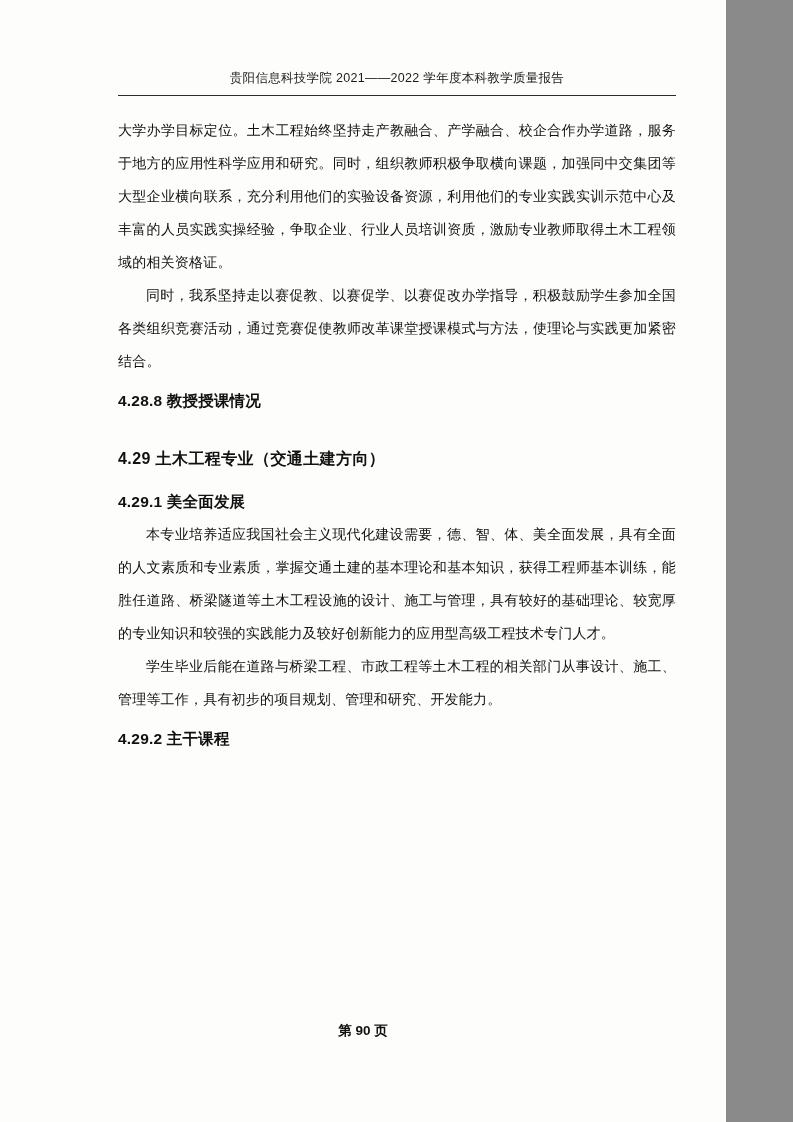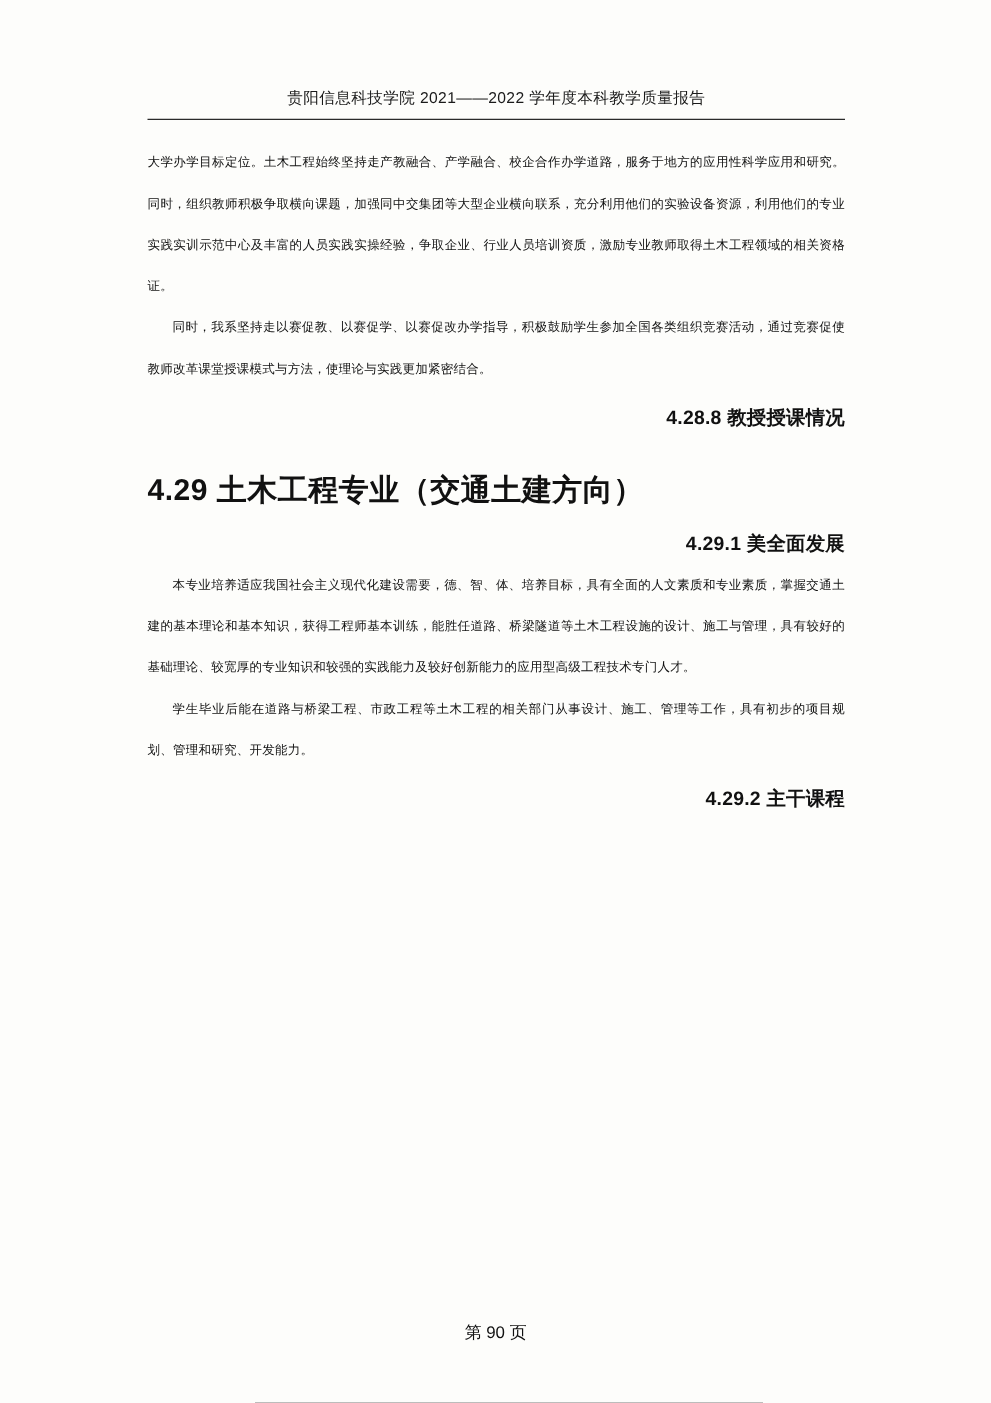--- a/index.html
+++ b/index.html
@@ -5,21 +5,21 @@
   html, body {
     margin: 0;
     padding: 0;
     background: #8a8a8a;
   }
   body {
     font-family: "Liberation Sans", sans-serif;
   }
   .page {
     position: relative;
-    width: 793px;
+    width: 726px;
     height: 1122px;
     background: #fdfdfb;
     overflow: hidden;
     box-sizing: border-box;
   }
   .page-inner {
     position: absolute;
     left: 118px;
     top: 70px;
     width: 558px;
@@ -32,77 +32,75 @@
     padding-bottom: 6px;
     white-space: nowrap;
   }
   .header-rule {
     border-bottom: 1.2px solid #2a2a2a;
     margin-top: 2px;
     margin-bottom: 18px;
   }
   p.body-text {
     margin: 0 0 0 0;
-    font-size: 10px;
+    font-size: 14px;
     line-height: 33px;
     color: #111;
     text-align: justify;
     text-justify: inter-ideograph;
     letter-spacing: 0.2px;
   }
   p.indent {
     text-indent: 2em;
   }
   h3.sub-heading {
     margin: 6px 0 0 0;
     font-size: 15.5px;
     line-height: 33px;
     font-weight: bold;
     color: #111;
     letter-spacing: 0.2px;
-    text-align: right;
   }
   h2.section-heading {
     margin: 22px 0 2px 0;
-    font-size: 24px;
+    font-size: 16px;
     line-height: 40px;
     font-weight: bold;
     color: #111;
     letter-spacing: 0.4px;
   }
   .footer {
     position: absolute;
     left: 0;
     right: 0;
     top: 1022px;
     text-align: center;
     font-size: 13.5px;
-    font-weight: normal;
+    font-weight: bold;
     color: #111;
-    margin-top: 35px;
   }
 </style>
 </head>
 <body>
 
 <div class="page">
   <div class="page-inner">
 
     <div class="header">贵阳信息科技学院 2021——2022 学年度本科教学质量报告</div>
     <div class="header-rule"></div>
 
     <p class="body-text">大学办学目标定位。土木工程始终坚持走产教融合、产学融合、校企合作办学道路，服务于地方的应用性科学应用和研究。同时，组织教师积极争取横向课题，加强同中交集团等大型企业横向联系，充分利用他们的实验设备资源，利用他们的专业实践实训示范中心及丰富的人员实践实操经验，争取企业、行业人员培训资质，激励专业教师取得土木工程领域的相关资格证。</p>
     <p class="body-text indent">同时，我系坚持走以赛促教、以赛促学、以赛促改办学指导，积极鼓励学生参加全国各类组织竞赛活动，通过竞赛促使教师改革课堂授课模式与方法，使理论与实践更加紧密结合。</p>
 
     <h3 class="sub-heading">4.28.8 教授授课情况</h3>
 
     <h2 class="section-heading">4.29 土木工程专业（交通土建方向）</h2>
 
     <h3 class="sub-heading">4.29.1 美全面发展</h3>
-    <p class="body-text indent">本专业培养适应我国社会主义现代化建设需要，德、智、体、培养目标，具有全面的人文素质和专业素质，掌握交通土建的基本理论和基本知识，获得工程师基本训练，能胜任道路、桥梁隧道等土木工程设施的设计、施工与管理，具有较好的基础理论、较宽厚的专业知识和较强的实践能力及较好创新能力的应用型高级工程技术专门人才。</p>
+    <p class="body-text indent">本专业培养适应我国社会主义现代化建设需要，德、智、体、美全面发展，具有全面的人文素质和专业素质，掌握交通土建的基本理论和基本知识，获得工程师基本训练，能胜任道路、桥梁隧道等土木工程设施的设计、施工与管理，具有较好的基础理论、较宽厚的专业知识和较强的实践能力及较好创新能力的应用型高级工程技术专门人才。</p>
     <p class="body-text indent">学生毕业后能在道路与桥梁工程、市政工程等土木工程的相关部门从事设计、施工、管理等工作，具有初步的项目规划、管理和研究、开发能力。</p>
 
     <h3 class="sub-heading">4.29.2 主干课程</h3>
 
   </div>
 
   <div class="footer">第 90 页</div>
 </div>
 
 </body></html>

